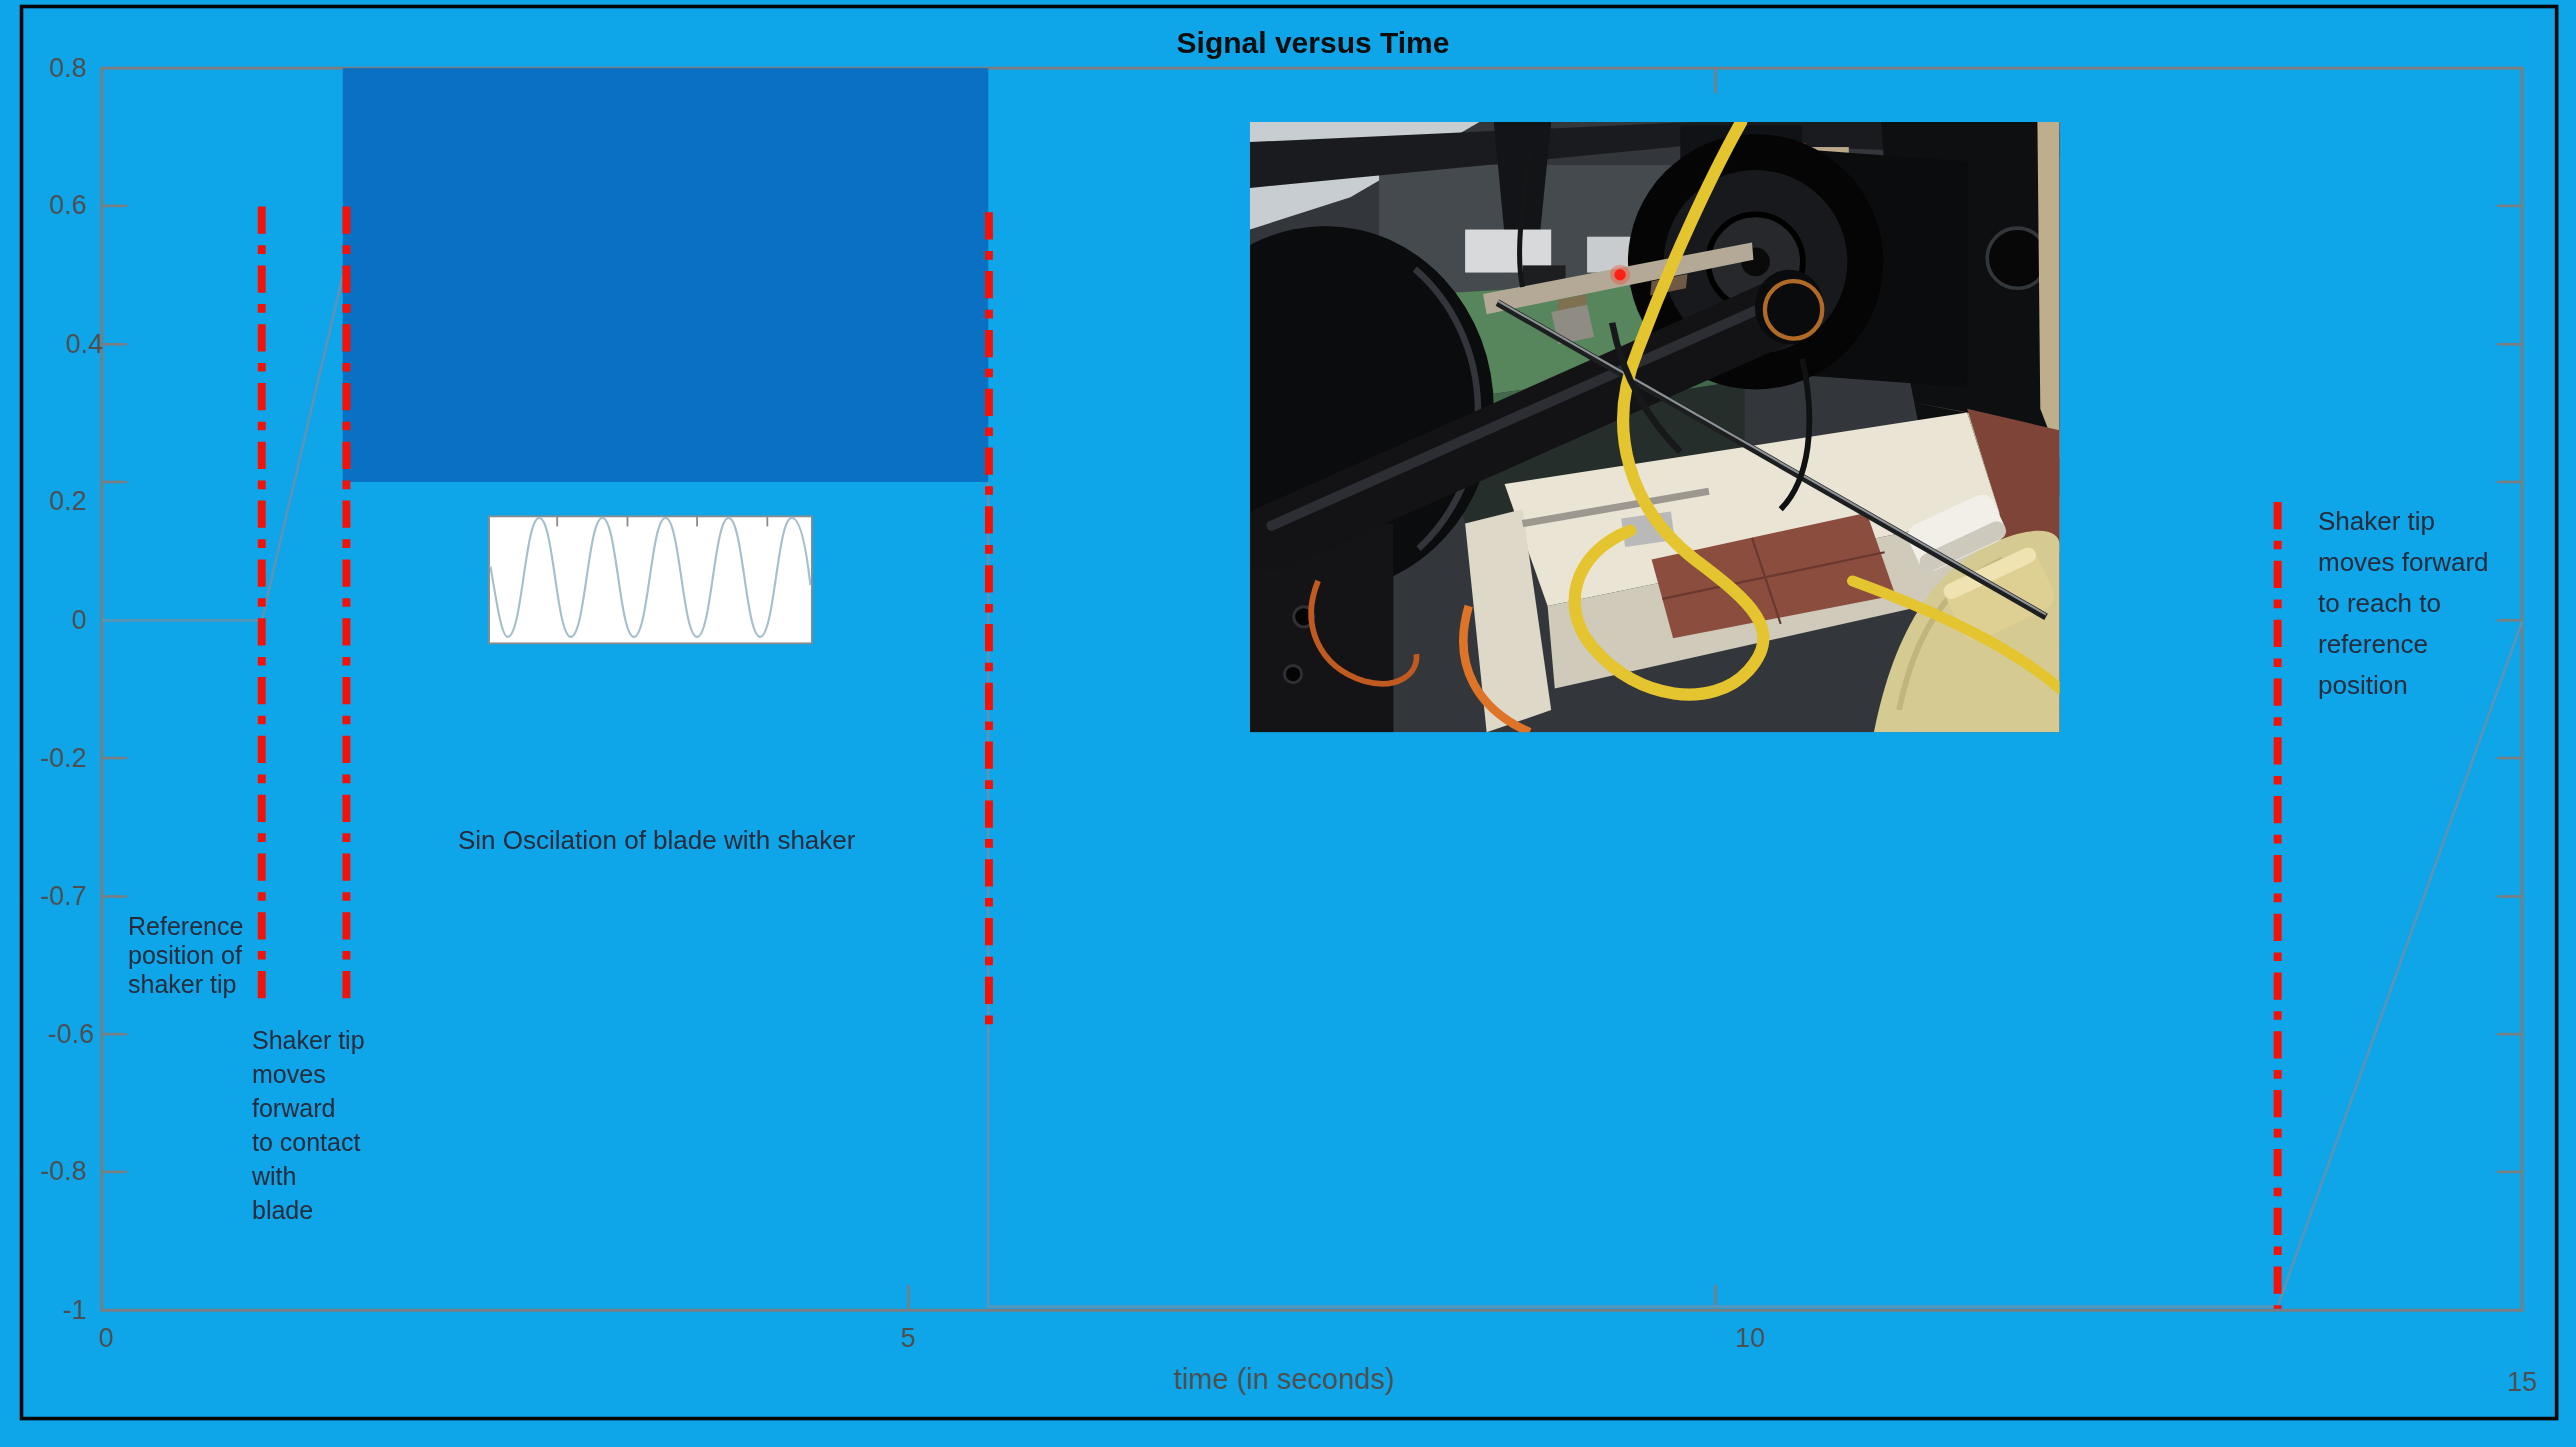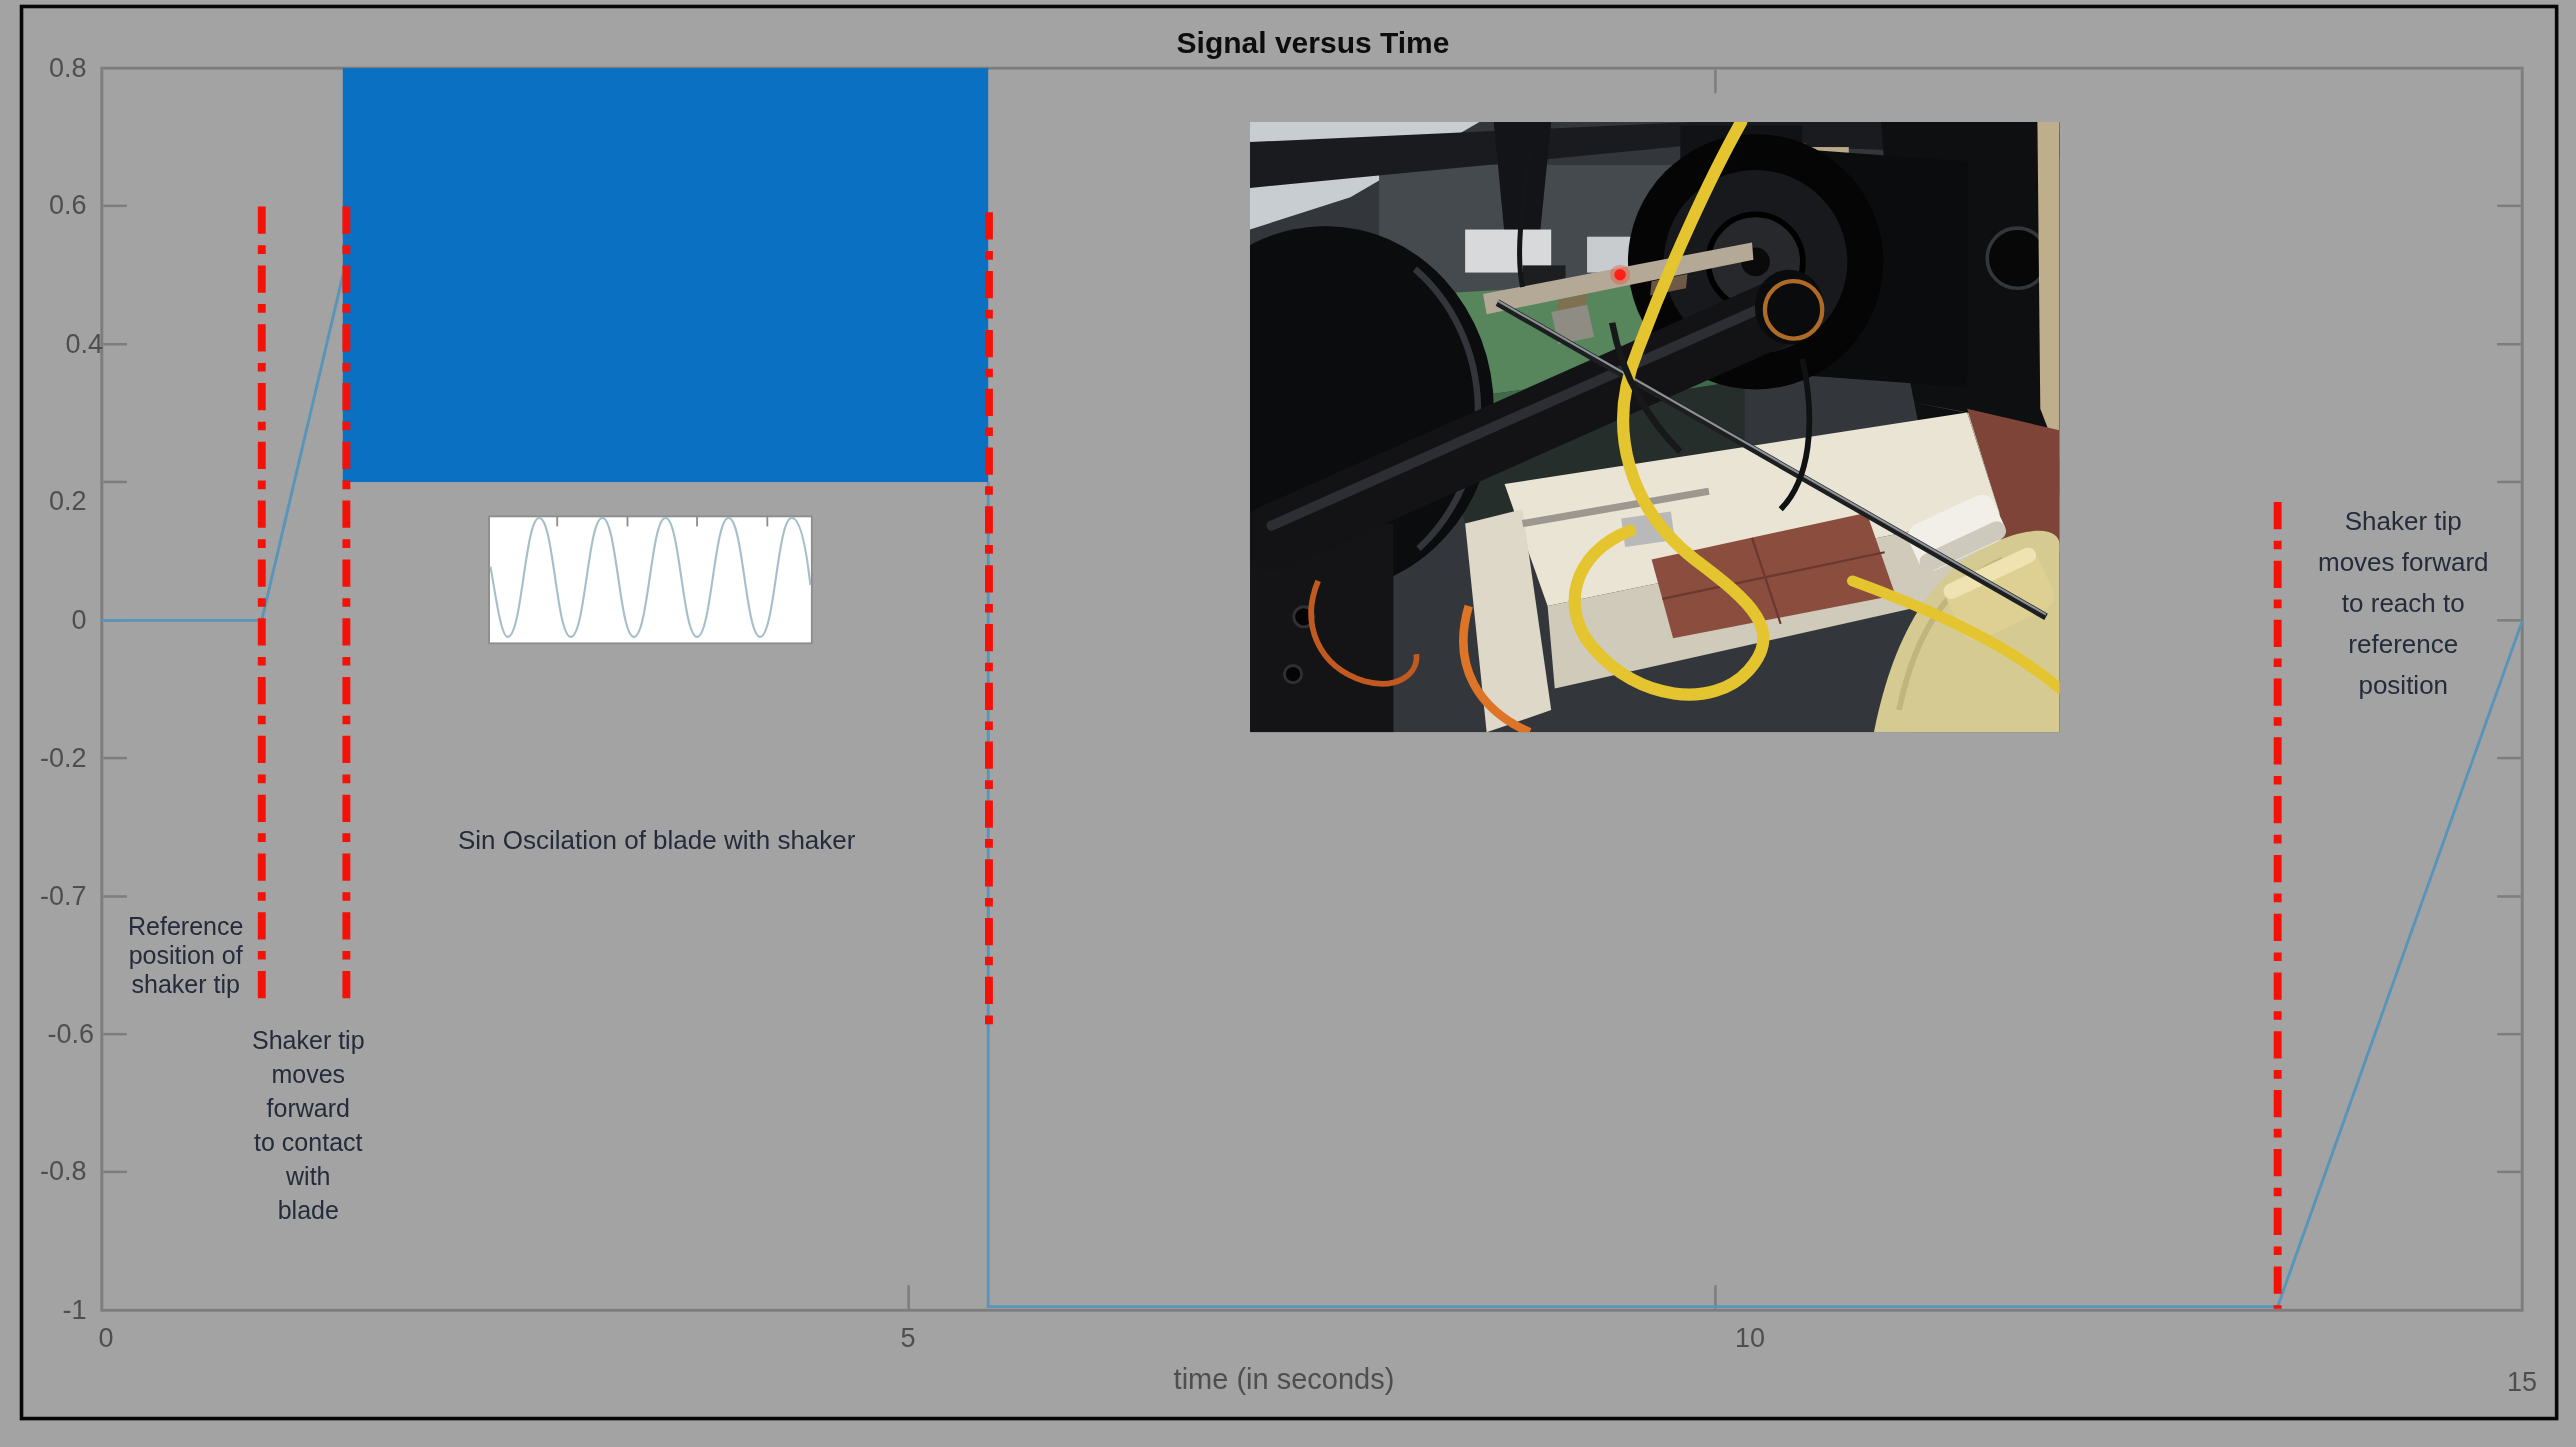--- a/index.html
+++ b/index.html
@@ -1,24 +1,24 @@
 <!DOCTYPE html>
 <html style="font-size:11.5px"><head>
 <meta charset="utf-8">
 <style>
   html,body{margin:0;padding:0;background:#ffffff;}
-  .screenshot{position:relative;width:2576px;height:1448px;background:#a3a3a3;overflow:hidden;
+  .screenshot{position:relative;width:2576px;height:1448px;background:#0ea5e9;overflow:hidden;
               font-family:"Liberation Sans", sans-serif;}
   .abs{position:absolute;}
   .plot-title{font-size:30px;font-weight:bold;color:#0d0d0d;text-align:center;width:574px;}
   .axis-label{font-size:29px;color:#4e4e4e;text-align:center;width:430px;}
   .tick-label{font-size:27px;color:#4e4e4e;}
   .ytick{width:75px;text-align:right;height:33px;line-height:33px;}
   .xtick{width:100px;text-align:center;height:33px;line-height:33px;}
-  .annotation{font-size:26px;color:#252b3b;white-space:pre-line;text-align:center;}
+  .annotation{font-size:26px;color:#252b3b;white-space:pre-line;}
   svg{position:absolute;left:0;top:0;}
 </style>
 </head>
 <body>
 
 <div class="screenshot">
 
   <svg width="2576" height="1448" viewBox="0 0 3592 2019">
     <defs>
       <clipPath id="photoClip">

